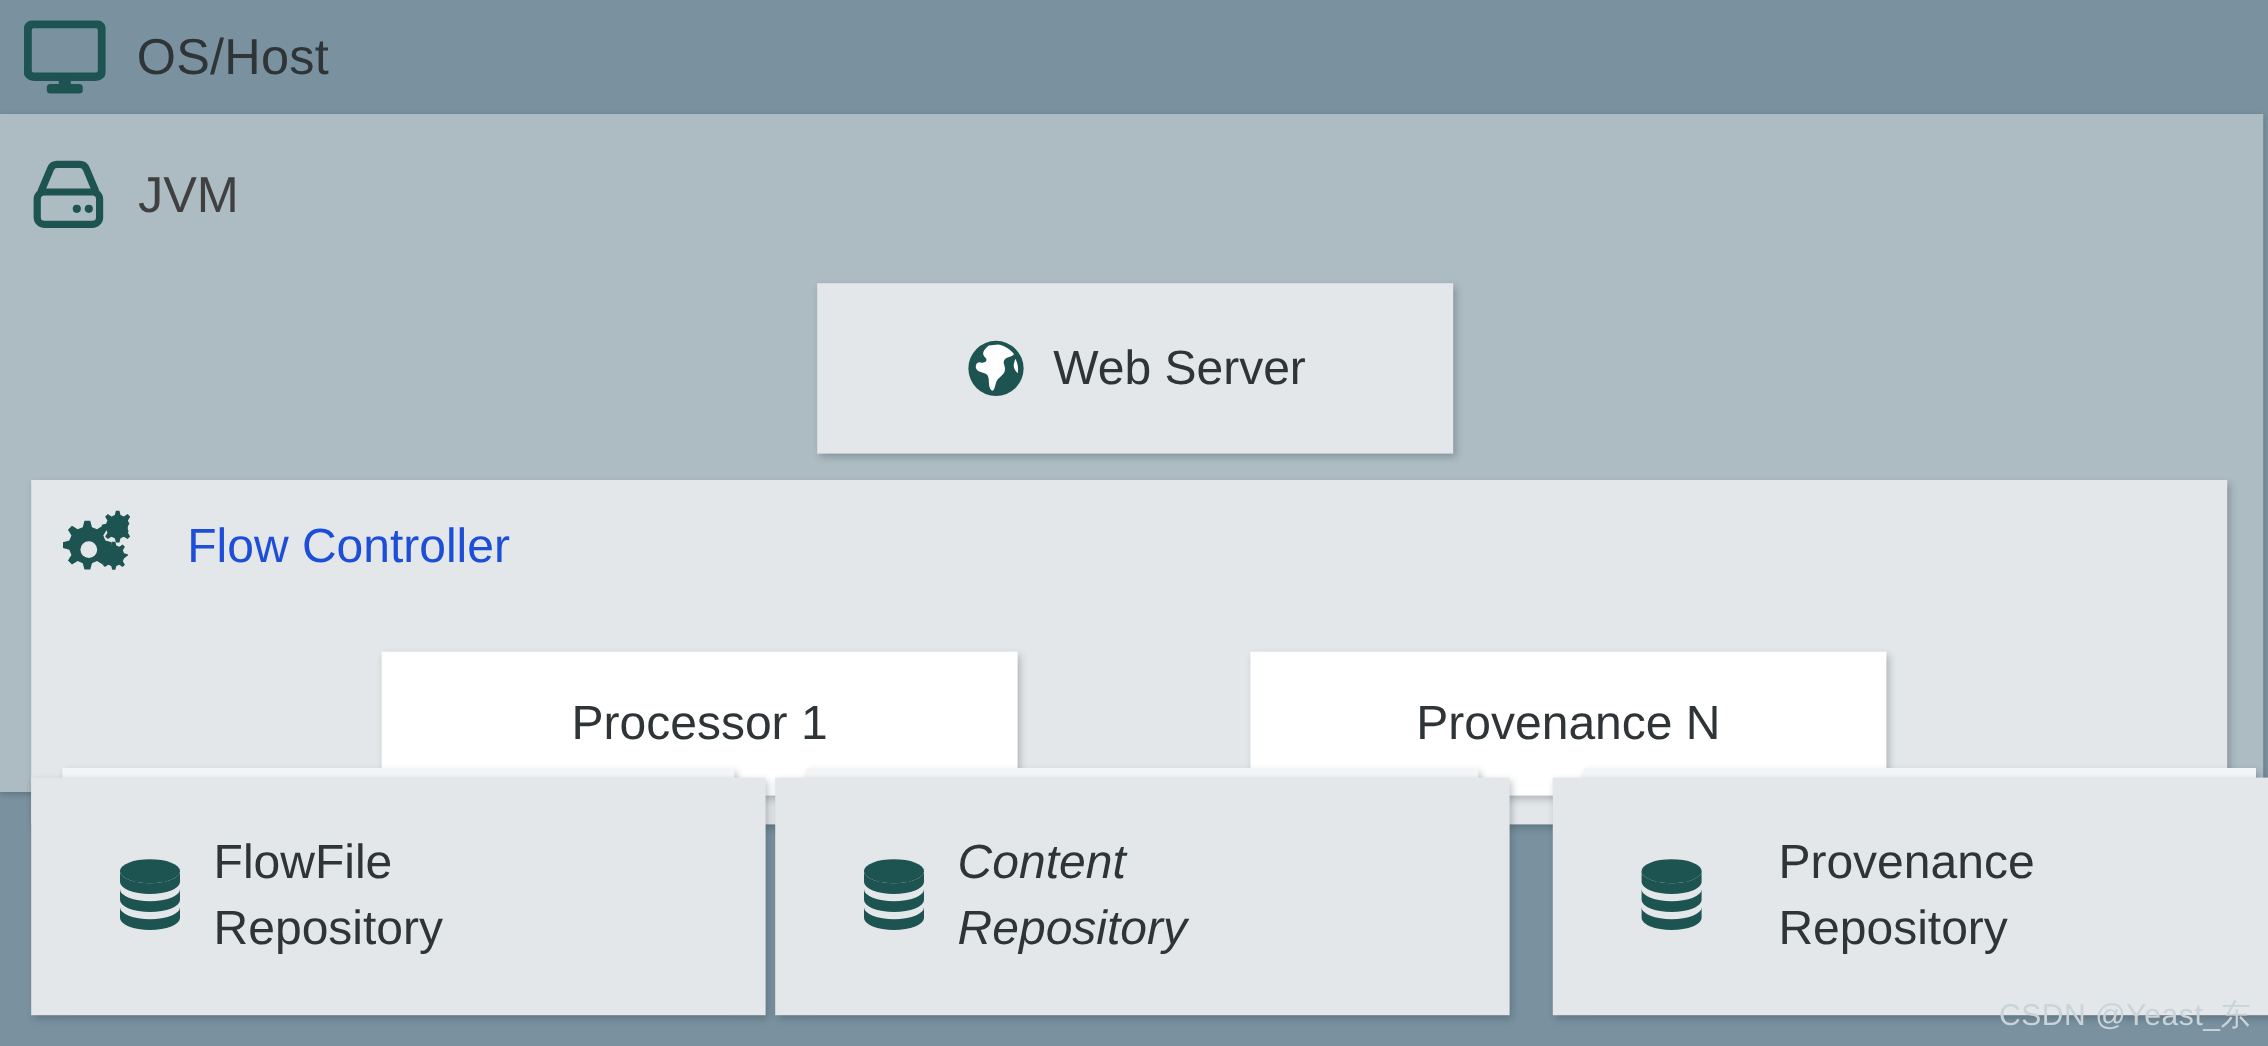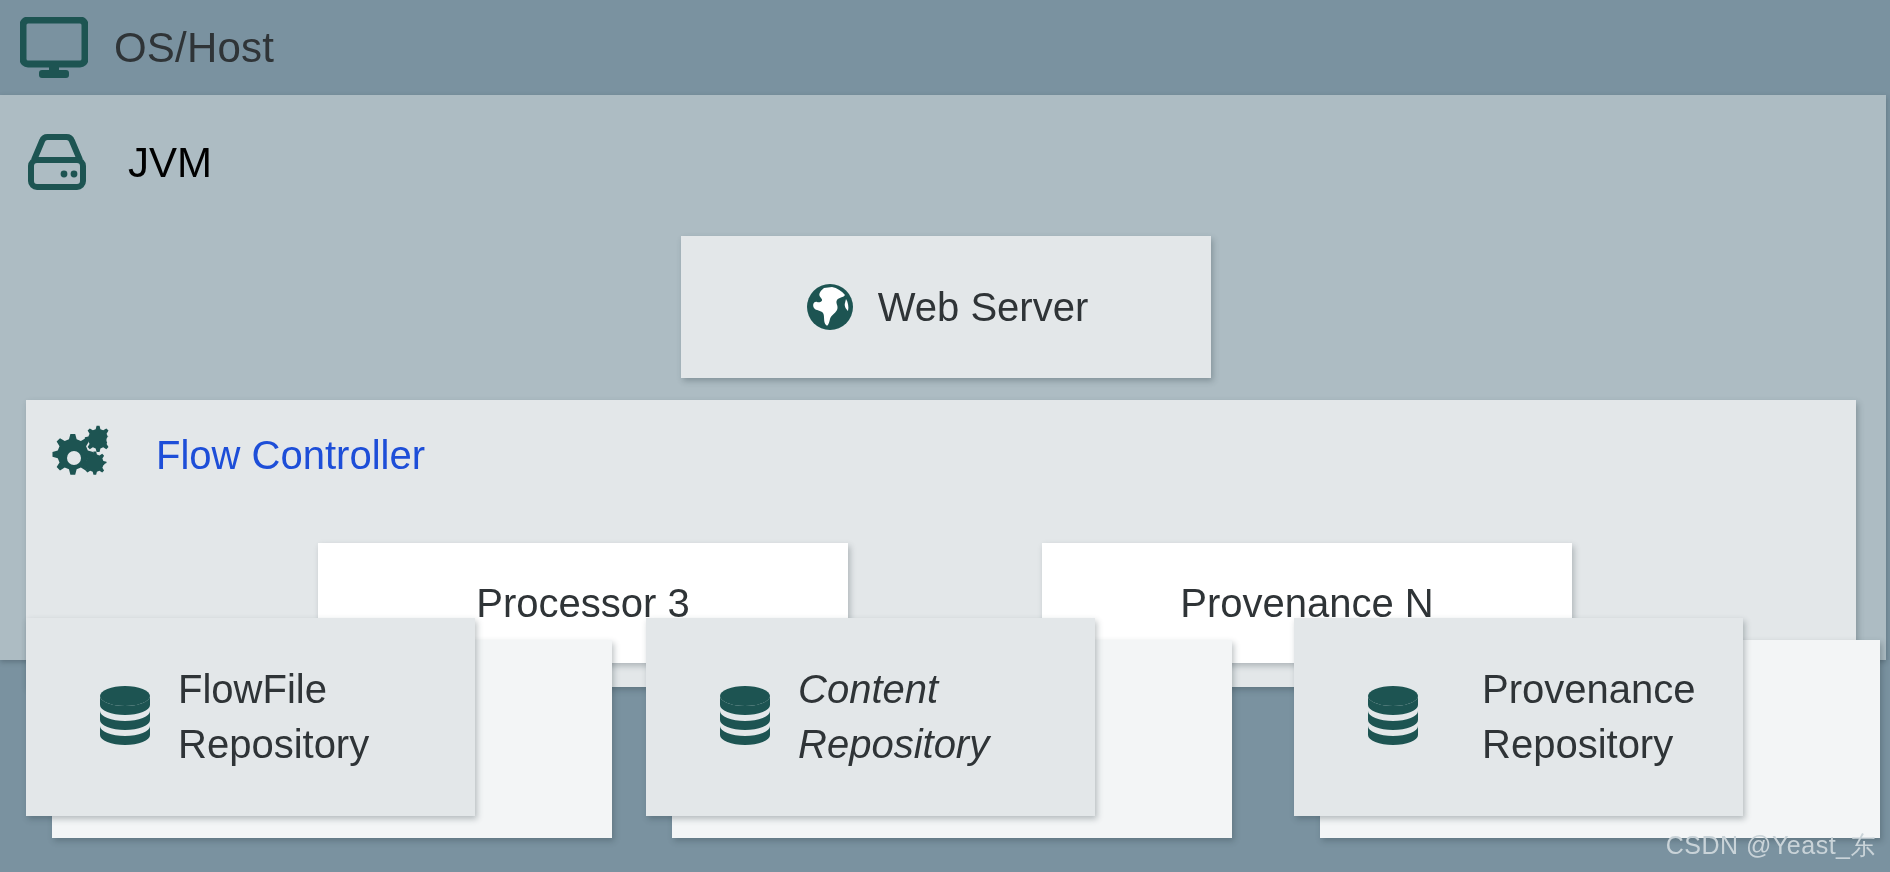--- a/index.html
+++ b/index.html
@@ -59,22 +59,22 @@
   }
   .jvm-header {
     position: absolute;
     left: 26px;
     top: 38px;
     display: flex;
     align-items: center;
   }
   .jvm-title {
     font-size: 42px;
-    color: #000000;
-    margin-left: 40px;
+    color: #404040;
+    margin-left: 27px;
     white-space: nowrap;
   }
 
   
   .web-server {
     position: absolute;
     left: 681px;
     top: 141px;
     width: 530px;
     height: 142px;
@@ -128,22 +128,22 @@
     font-size: 40px;
     color: #2f3437;
     white-space: nowrap;
   }
   .fc-box.processor { left: 292px; width: 530px; }
   .fc-box.extension { left: 1016px; width: 530px; }
 
   
   .repo {
     position: absolute;
-    top: 618px;
-    width: 449px;
+    top: 648px;
+    width: 612px;
     height: 198px;
     background: #e3e7e9;
     box-shadow: 2px 3px 6px rgba(40,55,62,0.30);
     display: flex;
     align-items: center;
     box-sizing: border-box;
     padding-left: 70px;
   }
   .repo-stack {
     position: absolute;
@@ -250,21 +250,21 @@
                          l-2.4-2.4 l2.2-3.6 l-1.3-3.2 l-4.0-1.0 l0-3.4 l4.0-1.0 l1.3-3.2
                          l-2.2-3.6 l2.4-2.4 l3.6 2.2 l3.2-1.3 Z" transform="translate(-10,-3) scale(0.78) translate(10,3)"></path>
                 <circle cx="55.5" cy="43" r="3.9" fill="#e3e7e9"></circle>
               </g>
             </svg>
           </span>
           <span class="fc-title">Flow Controller</span>
         </div>
 
         <div class="fc-box processor">
-          <span class="fc-box-label">Processor 3</span>
+          <span class="fc-box-label">Processor 1</span>
         </div>
 
         <div class="fc-box extension">
           <span class="fc-box-label">Provenance N</span>
         </div>
       </div>
     </div>
 
     <div class="repo-stack flowfile"></div>
     <div class="repo-stack content"></div>

